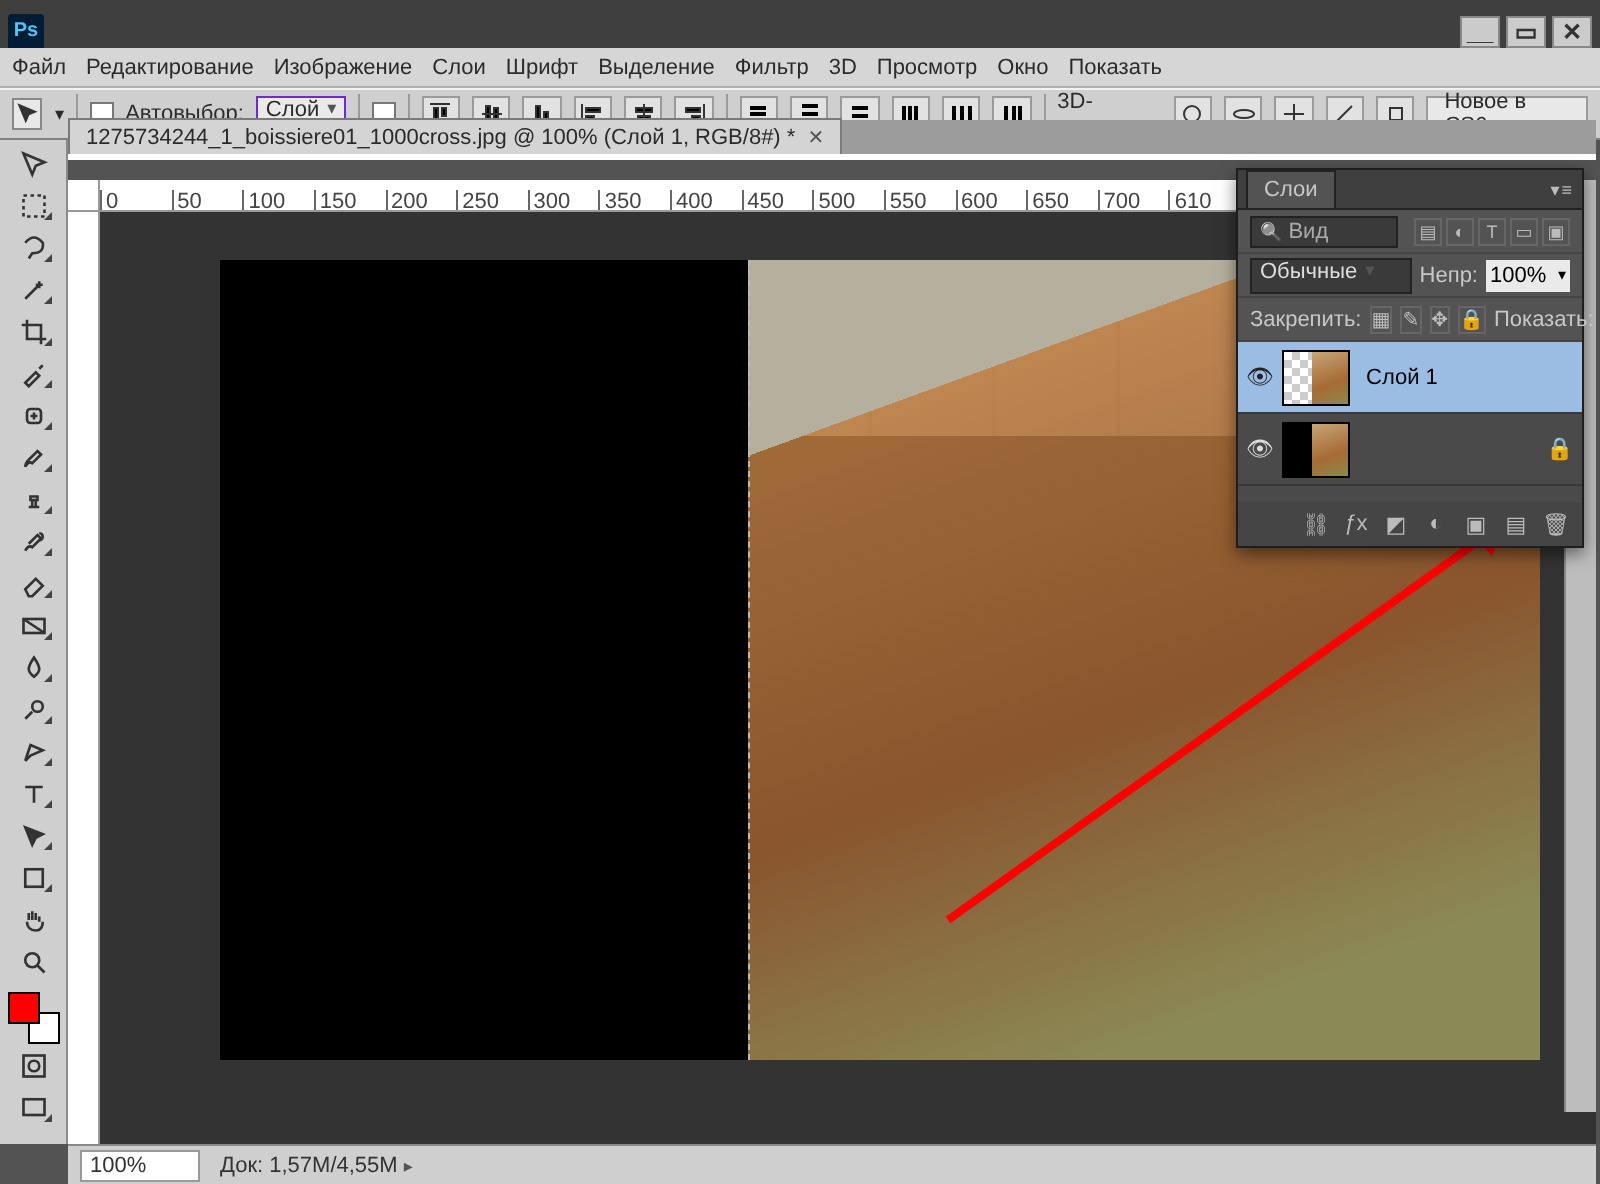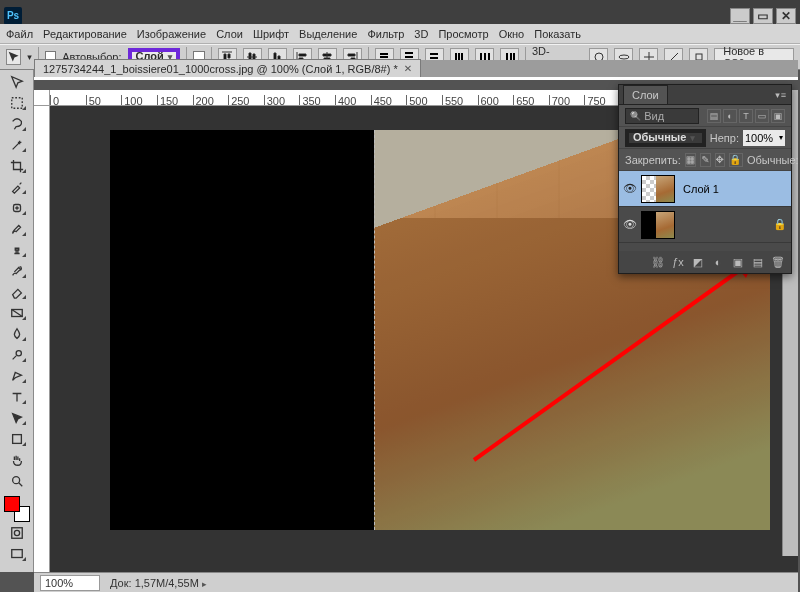--- a/index.html
+++ b/index.html
@@ -30,21 +30,21 @@
   
   .menubar { position:absolute; left:0; top:24px; right:0; height:20px; background:#d6d6d6;
              display:flex; align-items:center; padding-left:6px; gap:10px; color:var(--text-dark);
              border-bottom:1px solid var(--topbar-border); }
   .menubar span { cursor:default; }
   
   .optbar { position:absolute; left:0; top:44px; right:0; height:26px; background:var(--optbar-bg);
             display:flex; align-items:center; padding:0 6px; gap:6px; color:var(--text-dark);
             border-bottom:1px solid #808080; border-top:1px solid #f2f2f2;}
   .tool-indicator { width:16px; height:16px; border:1px solid #888; background:#e8e8e8; display:flex; align-items:center; justify-content:center;}
-  .dd { border:4px solid #6d28d9; background:#eaeaea; height:18px; display:flex; align-items:flex-end; padding:0 4px; gap:4px;font-weight:bold;}
+  .dd { border:1px solid #6d28d9; background:#eaeaea; height:18px; display:flex; align-items:flex-start; padding:0 4px; gap:4px;}
   .dd::after { content:"▾"; font-size:9px; color:#555;}
   .chk { width:12px; height:12px; border:1px solid #777; background:#fff;}
   .sep { width:1px; height:20px; background:#9a9a9a; }
   .iconbtn { width:20px; height:18px; border:1px solid #9a9a9a; background:#e2e2e2; display:flex; align-items:center; justify-content:center;}
   .iconbtn svg { width:12px; height:12px; }
   .whatsnew { margin-left:auto; border:1px solid #9a9a9a; background:#e8e8e8; height:18px; display:flex; align-items:center; padding:0 8px;}
   
   .doctabbar { position:absolute; left:34px; top:60px; right:2px; height:20px; background:#9c9c9c;
                display:flex; align-items:flex-end; border-bottom:3px solid #ffffff;}
   .doctab { height:18px; background:#d4d4d4; border:1px solid #7a7a7a; border-bottom:none;
@@ -405,21 +405,21 @@
       <div>250</div>
     <div>300</div>
       <div>350</div>
       <div>400</div>
     <div>450</div>
       <div>500</div>
       <div>550</div>
     <div>600</div>
       <div>650</div>
       <div>700</div>
-    <div>750</div>
+    <div>610</div>
       <div>800</div>
       <div>850</div>
     <div>900</div>
       <div>950</div>
       <div>1000</div>
   </div>
   <div class="ruler-v"></div>
   <div class="canvas-holder">
     <div class="stones"></div>
     <div class="img-right"></div>
@@ -460,21 +460,21 @@
     <div class="mini-input">
         <span>100%</span>
       </div>
   </div>
   <div class="panel-row lockrow">
     <span>Закрепить:</span>
     <span class="lockicon">▦</span>
     <span class="lockicon">✎</span>
     <span class="lockicon">✥</span>
     <span class="lockicon">🔒</span>
-    <span style="margin-left:auto">Обычные:</span>
+    <span style="margin-left:auto">Показать:</span>
     <div class="mini-input">
         <span>50%</span>
       </div>
   </div>
   <div class="layerlist">
     <div class="layer selected">
       <div class="eye">👁</div>
       <div class="thumb checker">
           <div class="fill-right"></div>
         </div>

